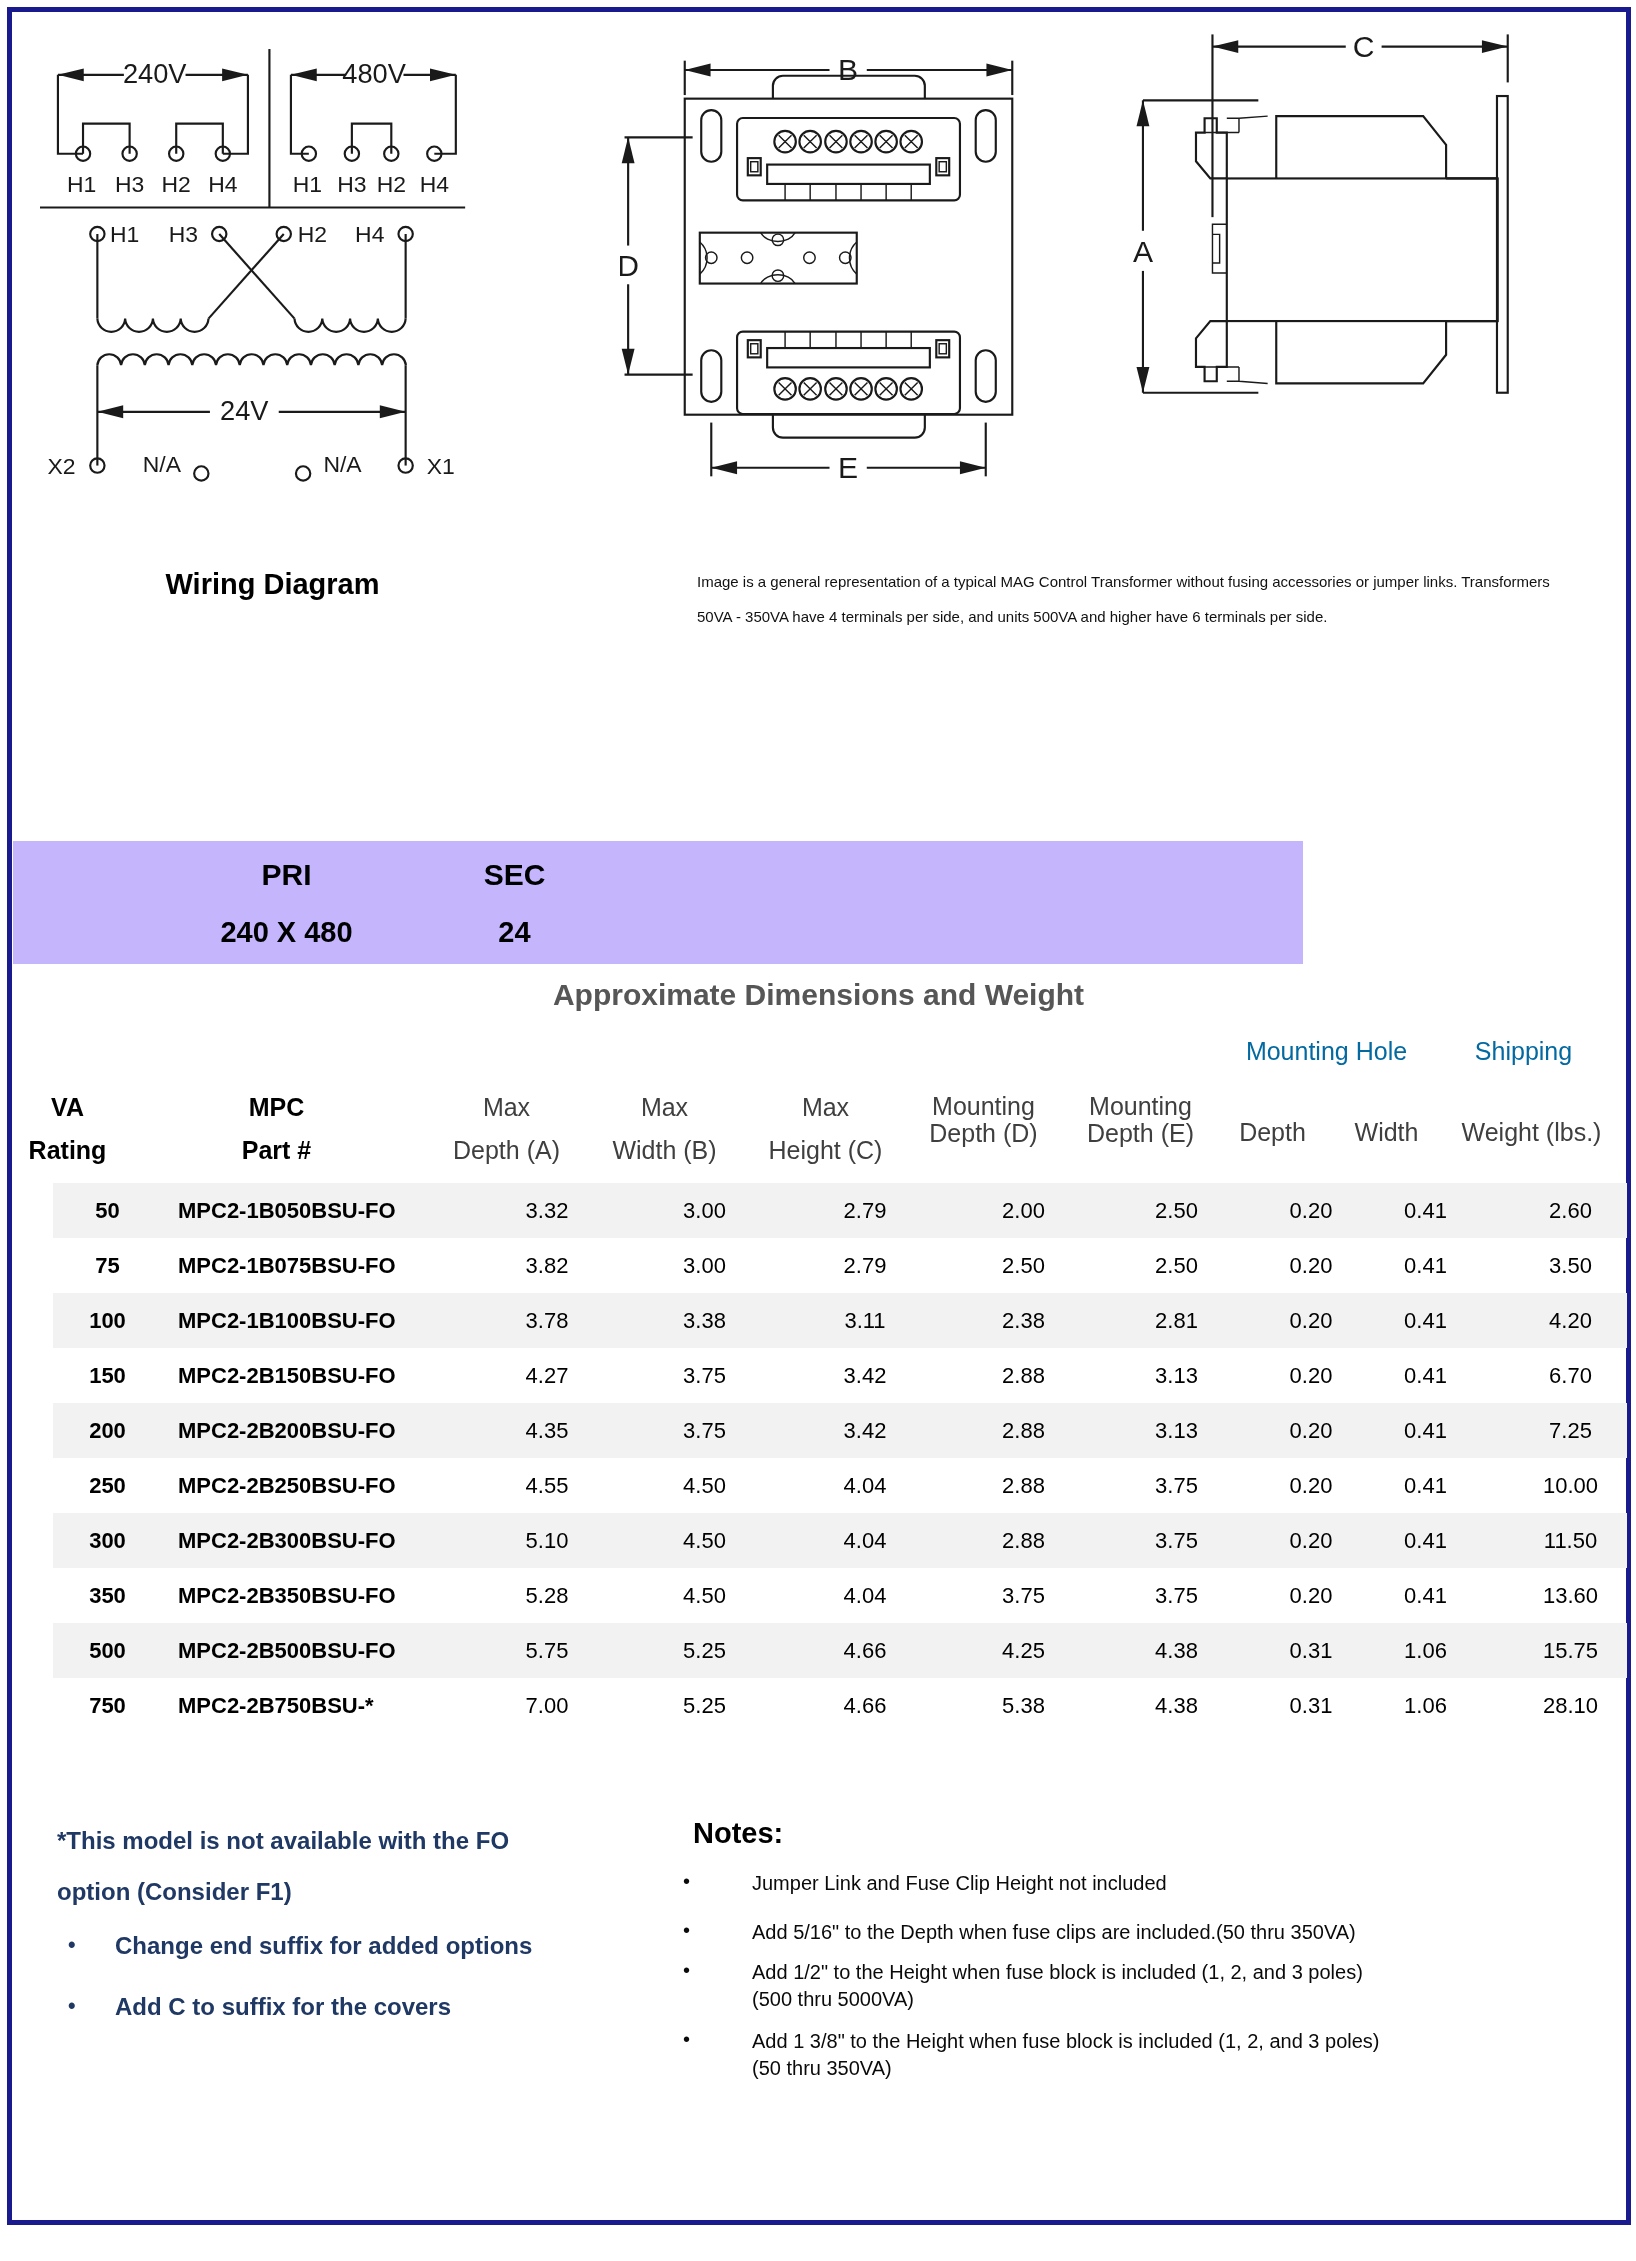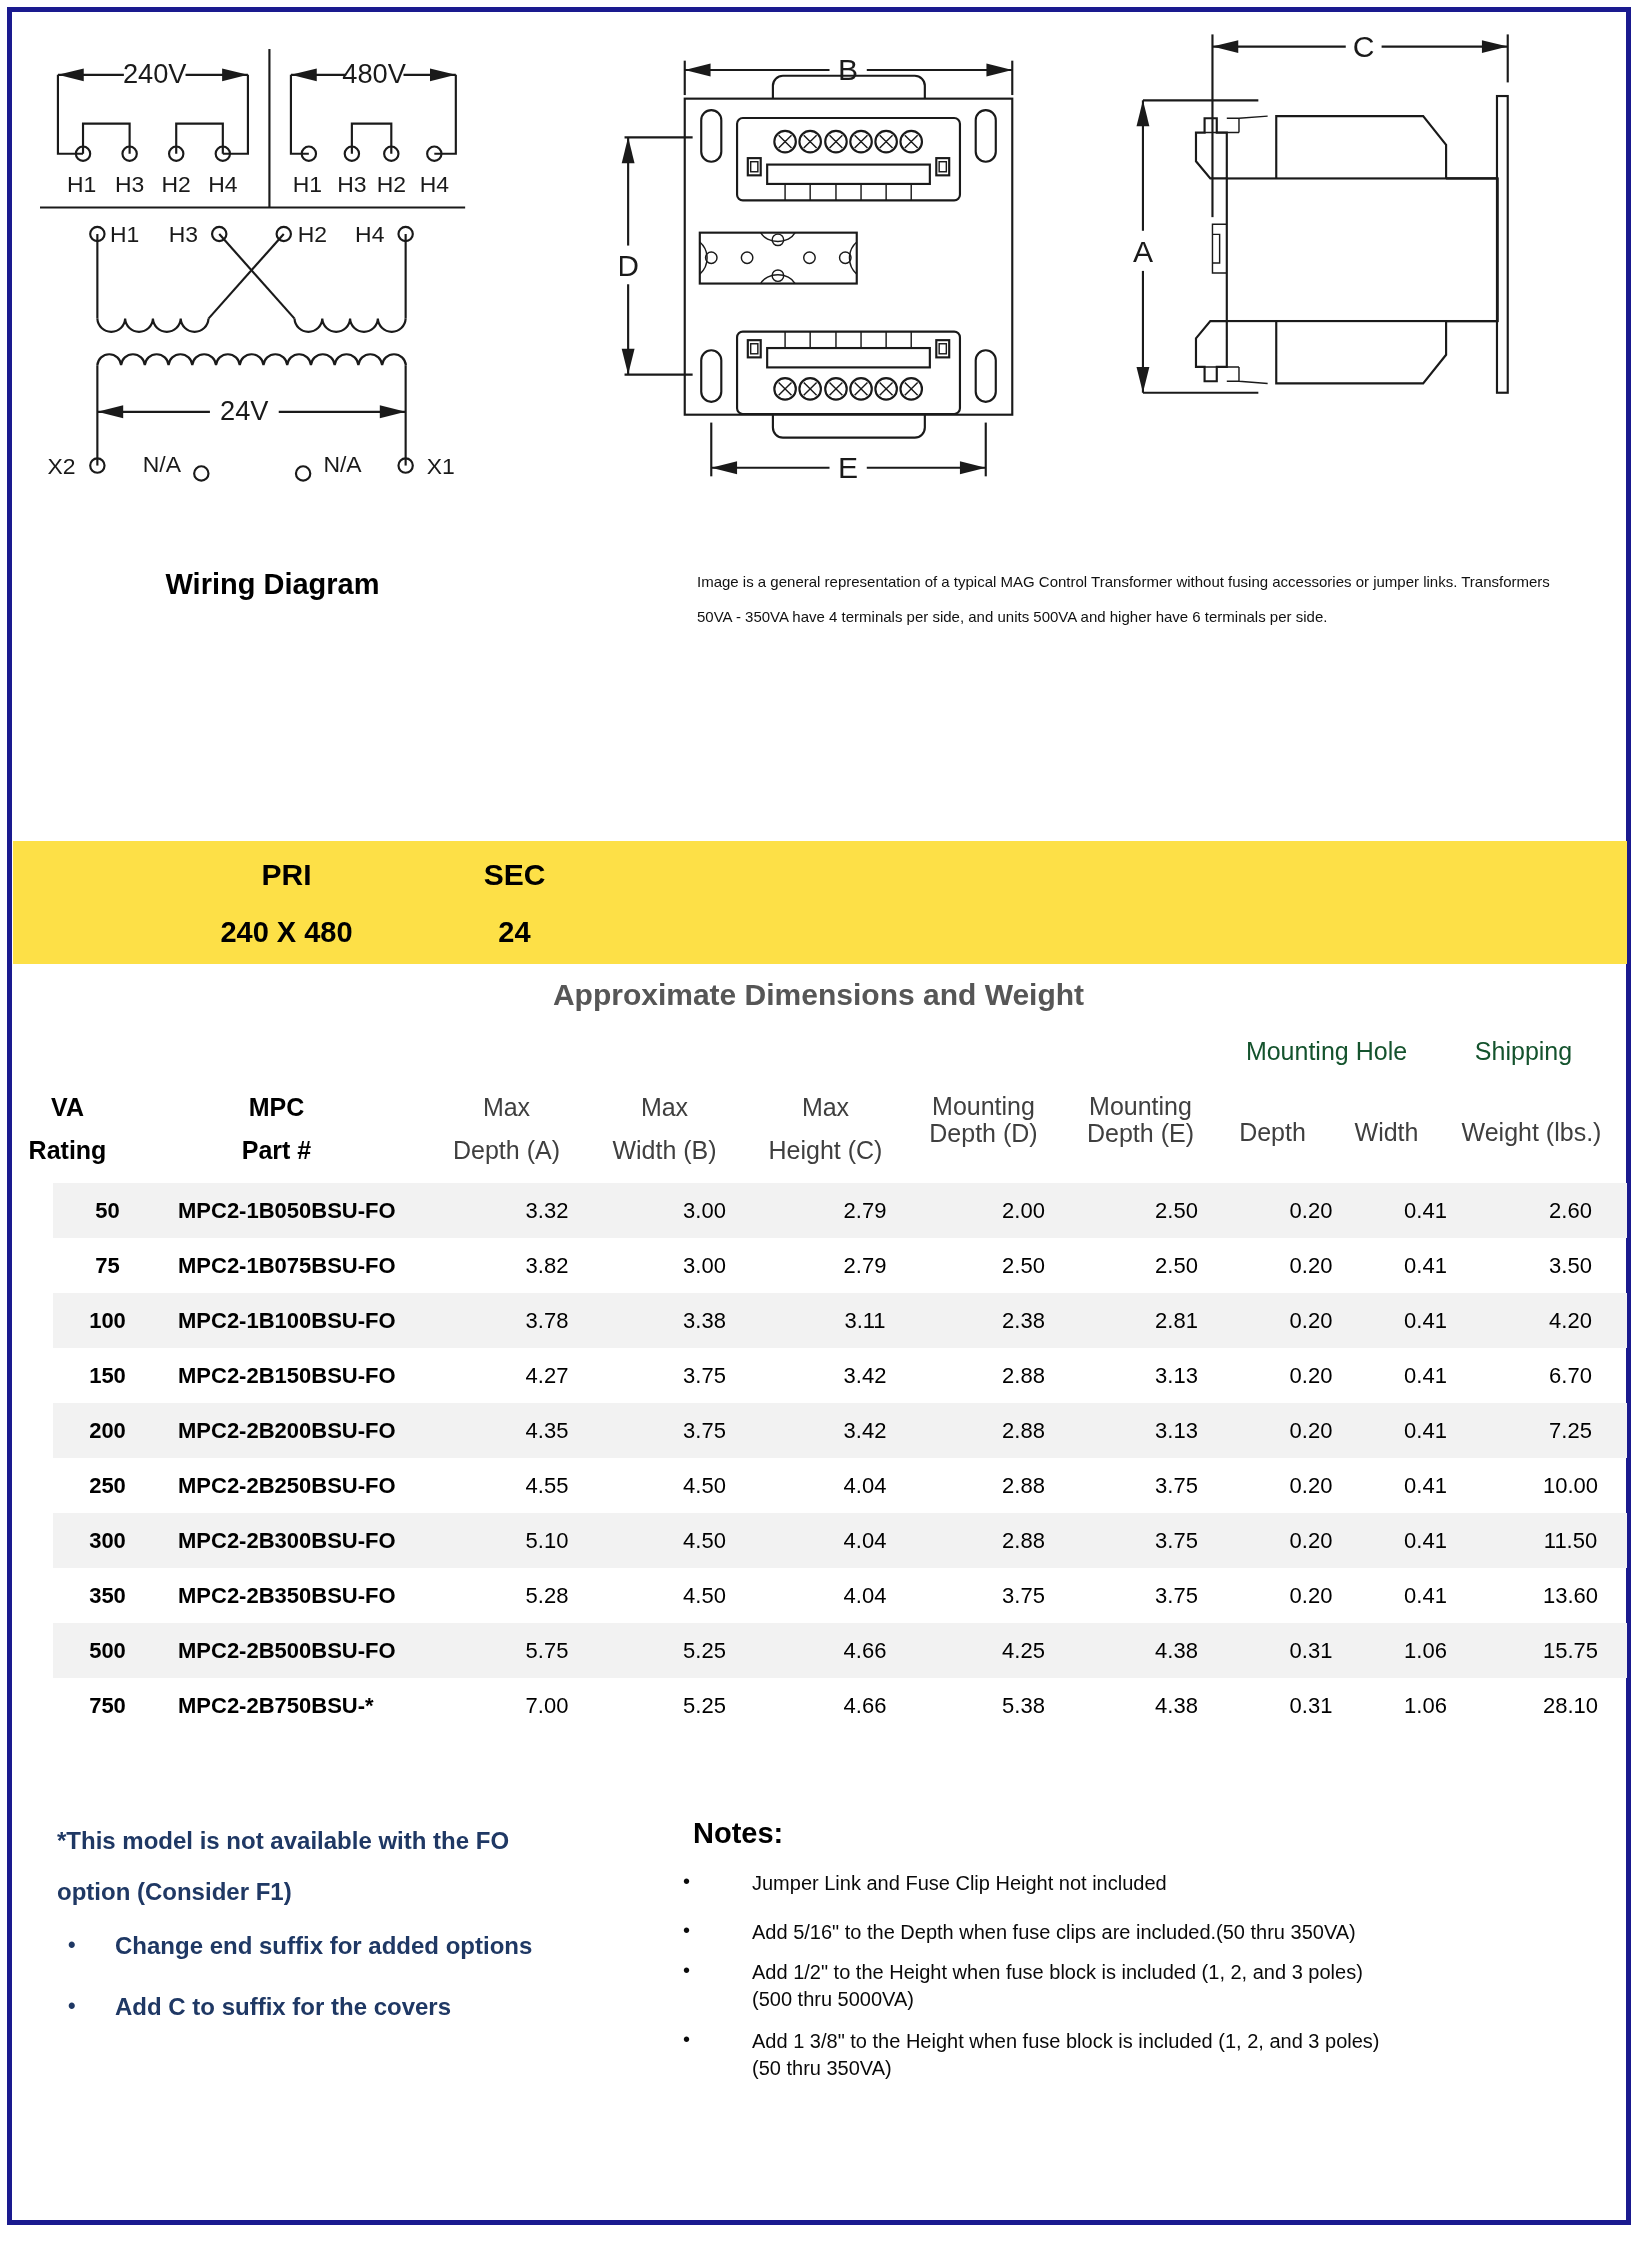--- a/index.html
+++ b/index.html
@@ -9,29 +9,29 @@
   .abs{position:absolute;}
   
   svg text{font-family:"Liberation Sans",sans-serif;fill:#1a1a1a;}
   .dwg line,.dwg path,.dwg rect,.dwg circle,.dwg polyline{stroke:#1a1a1a;fill:none;}
   
   .wiring-title{left:93px;top:568px;width:359px;text-align:center;font-size:29px;font-weight:bold;}
   .descr{left:697px;top:564px;width:868px;font-size:15px;line-height:35px;color:#111;}
   
   .bs-bar{left:13px;top:737px;width:1614px;height:104px;background:#1F4370;display:flex;align-items:center;justify-content:center;}
   .bs-bar span{color:#fff;font-size:47px;font-weight:bold;letter-spacing:0.7px;}
-  .prisec{left:13px;top:841px;width:1614px;height:123px;background:#fde047;}
+  .prisec{left:13px;top:841px;width:1290px;height:123px;background:#c4b5fd;}
   .ps{position:absolute;width:215px;text-align:center;font-weight:bold;}
   .ps.lab{font-size:30px;top:17px;}
   .ps.val{font-size:29px;top:75px;}
   .ps.p{left:166px;} .ps.s{left:394px;}
   
   .tbl-title{left:388px;top:978px;width:861px;text-align:center;font-size:30px;font-weight:bold;color:#565656;}
   .hc{position:absolute;width:215px;text-align:center;font-size:25px;line-height:27px;color:#3f3f3f;}
-  .hc.bk{color:#14532d;} .hc.bold{font-weight:bold;color:#000;}
+  .hc.bk{color:#0369a1;} .hc.bold{font-weight:bold;color:#000;}
   
   .t-rows{left:13px;top:1183px;width:1614px;}
   .t-row{display:grid;grid-template-columns:109px 308px 154px 161px 160px 157px 149px 120px 109px 181px;
          height:55px;align-items:center;font-size:22px;margin-left:40px;}
   .t-row.stripe{background:#F2F2F2;}
   .t-cell{text-align:center;}
   .t-cell.c0{font-weight:bold;}
   .t-cell.c1{text-align:left;padding-left:16px;font-weight:bold;}
   
   .navy{color:#1F3864;font-weight:bold;font-size:24px;}

